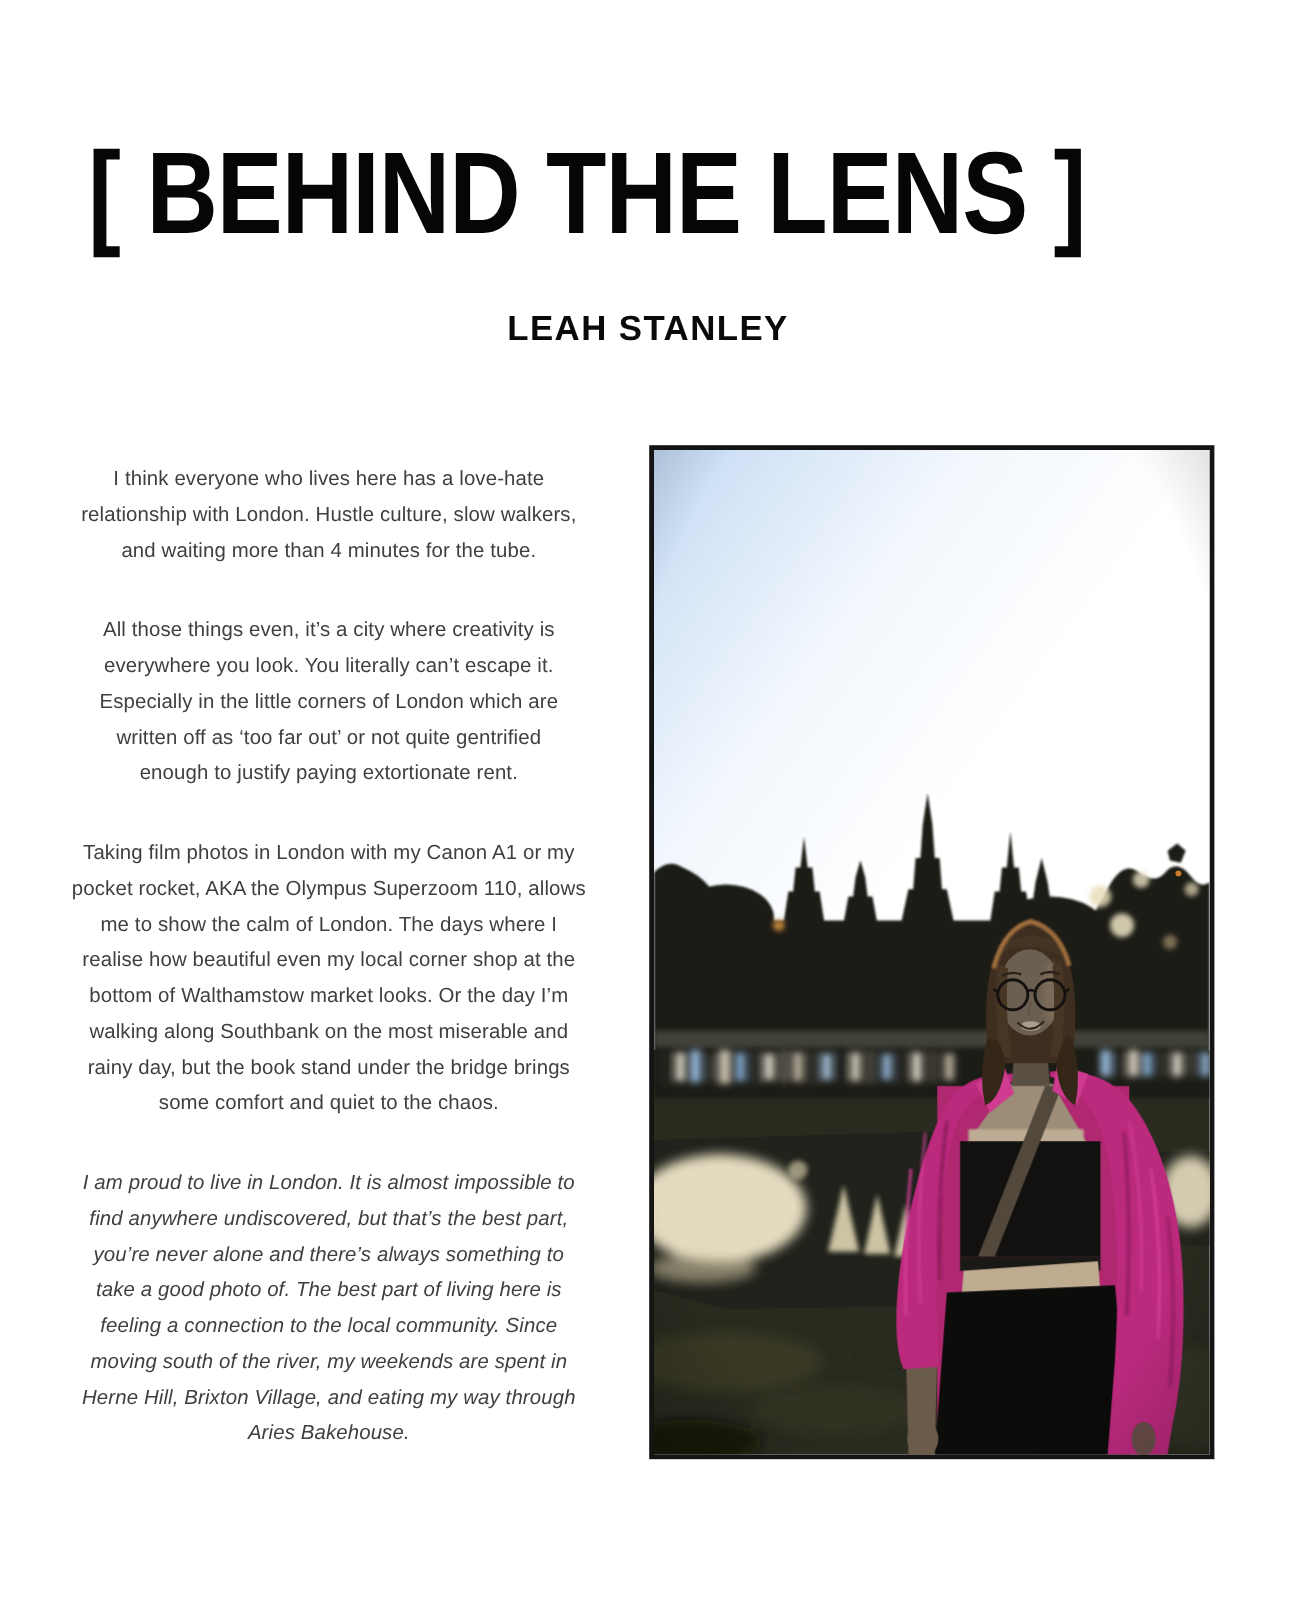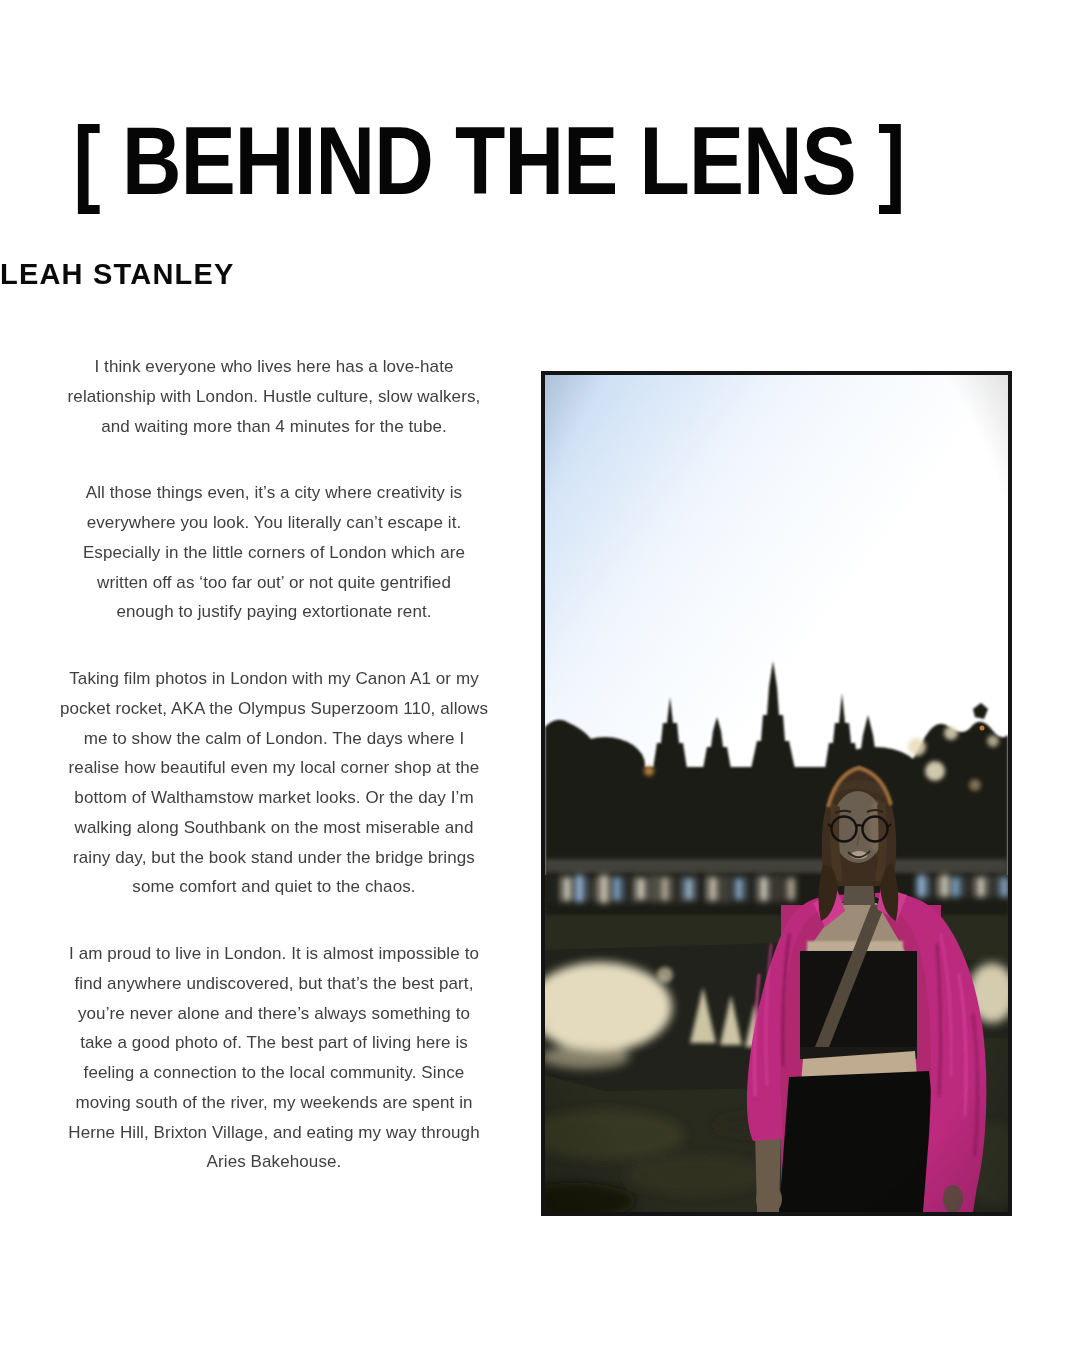--- a/index.html
+++ b/index.html
@@ -12,31 +12,31 @@
 
   .title{
     position:absolute;top:112px;left:0;width:924px;margin:0;
     text-align:center;font-size:97px;line-height:97px;font-weight:800;
     color:#060606;white-space:nowrap;
   }
   .title-inner{display:inline-block;transform:scaleX(0.85);transform-origin:50% 50%;letter-spacing:-1px;}
 
   .subtitle{
     position:absolute;top:259px;left:0;width:1080px;margin:0;
-    font-size:29px;line-height:30px;font-weight:800;
+    text-align:center;font-size:29px;line-height:30px;font-weight:800;
     letter-spacing:1.2px;color:#0a0a0a;
   }
 
   .article{
-    position:absolute;left:20px;top:352px;width:508px;
+    position:absolute;left:20px;top:384px;width:508px;
     color:#3f3f3f;font-size:17px;line-height:29.75px;
     text-align:center;
   }
   .article p{margin:0 0 37px 0;white-space:pre;letter-spacing:0.1px;}
-  .article p:last-child{margin-bottom:0;}
+  .article p:last-child{margin-bottom:0;font-style:italic;}
 
   .photo-frame{
     position:absolute;left:541px;top:371px;width:471px;height:845px;
     margin:0;border:4px solid #141414;box-sizing:border-box;background:#fff;
   }
   .photo-frame svg{display:block;width:100%;height:100%;}
 </style>
 </head>
 <body>
 

